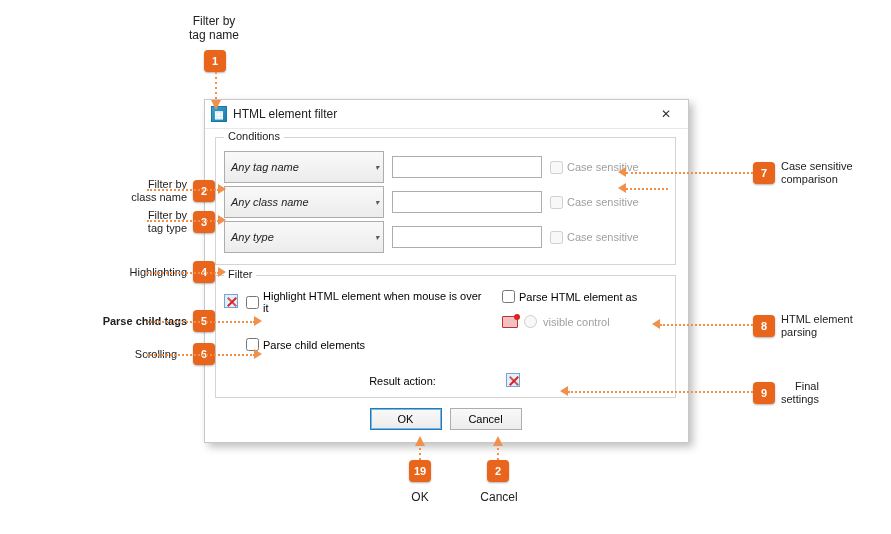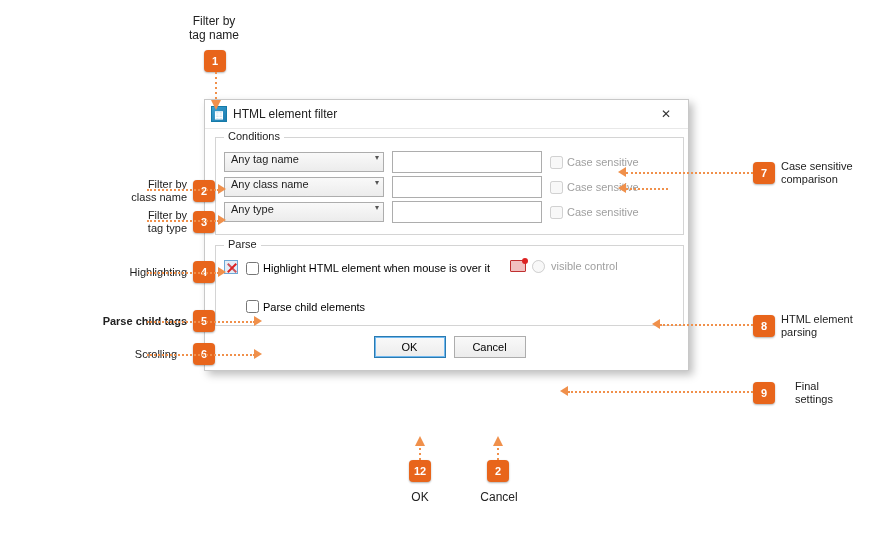--- a/index.html
+++ b/index.html
@@ -38,45 +38,46 @@
     color:#fff; font-weight:bold; font-size:10px;
   }
   .title-text { font-size:12px; color:#222; }
   .close-btn {
     width:32px; height:20px;
     display:flex; align-items:center; justify-content:center;
     color:#333; font-size:12px;
     cursor:pointer;
   }
   .body {
-    padding: 8px 4px 12px 10px;
+    padding: 8px 12px 12px 10px;
   }
   .groupbox {
     border:1px solid #d4d4d4;
     padding: 10px 8px 8px 8px;
     margin-bottom: 10px;
     position:relative;
   }
   .groupbox-title {
     position:absolute;
     top:-8px; left:8px;
     background:#fff; padding:0 4px;
     font-size:11px; color:#222;
   }
   .cond-row {
     display:flex; align-items:center; gap:8px; margin:3px 0;
   }
   .select {
-    width:160px; height:20px;
+    width:160px; height:32px;
     border:1px solid #adadad;
     background: linear-gradient(#f9f9f9,#ececec);
-    display:flex; justify-content:space-between;
+    display:flex; align-items:center; justify-content:space-between;
     padding:0 4px 0 6px;
     font-size:11px; color:#222;
     cursor:pointer;
+    font-style:italic;
   }
   .select .chev { font-size:8px; color:#555; }
   .textinput {
     width:150px; height:22px;
     border:1px solid #adadad;
     background:#fff;
     padding:0 4px;
     font-size:11px;
   }
   .chk {
@@ -118,22 +119,22 @@
     width:16px; height:12px; display:inline-block;
     position:relative;
   }
   .ic-visible { background:#f2c0c0; border:1px solid #c03030; border-radius:1px; }
   .ic-visible::after { content:""; position:absolute; right:-3px; top:-3px; width:6px;height:6px;background:#d22;border-radius:50%; }
   .ic-invisible { background:repeating-linear-gradient(45deg,#bbb,#bbb 2px,#eee 2px,#eee 4px); border:1px dashed #999; }
   .ic-subwindow { border:1px solid #2a6fd0; }
   .ic-subwindow::before { content:""; position:absolute; left:1px; top:1px; width:6px;height:4px;background:#2a6fd0; }
   .ic-subwindow::after { content:""; position:absolute; right:-3px; bottom:-3px; width:7px;height:5px;border:1px solid #2a6fd0; background:#fff; }
   .radio-row {
-    display:flex; align-items:flex-start; gap:6px;
-    margin:4px 0; color:#a0a0a0; font-size:11px;
+    display:flex; align-items:center; gap:6px;
+    margin:12px 0; color:#a0a0a0; font-size:11px;
   }
   .radio-row input { margin:0; }
   .result-row {
     display:flex; align-items:center; justify-content:center;
     gap:70px; margin-top:18px; font-size:11px;
   }
   .buttons {
     display:flex; justify-content:center; gap:8px;
     margin-top:6px;
   }
@@ -215,47 +216,59 @@
         </div>
         <input class="textinput" type="text" value="" style="">
         <label class="chk disabled">
           <input type="checkbox" disabled="" style="">
           <span>Case sensitive</span>
         </label>
       </div>
     </div>
 
     <div class="groupbox">
-      <div class="groupbox-title">Parse</div>
+      <div class="groupbox-title">Filter</div>
       <div class="action-grid">
         <div class="action-left">
           <div class="action-row">
             <span class="x-icon">
                 <span class="blue"></span>
               </span>
             <label class="chk">
               <input type="checkbox" style="">
               <span>Highlight HTML element when mouse is over it</span>
             </label>
           </div>
           <div class="action-row" style="margin-top:24px;">
             <span style="width:16px;"></span>
             <label class="chk">
               <input type="checkbox" style="">
               <span>Parse child elements</span>
             </label>
           </div>
         </div>
         <div class="action-right">
+          <div class="action-row">
+            <label class="chk">
+              <input type="checkbox" style="">
+              <span>Parse HTML element as</span>
+            </label>
+          </div>
           <div class="radio-row">
             <span class="small-icon ic-visible"></span>
             <input type="radio" name="pa" disabled="" style="">
             <span>visible control</span>
           </div>
         </div>
+      </div>
+      <div class="result-row">
+        <span>Result action:</span>
+        <span class="x-icon">
+            <span class="blue"></span>
+          </span>
       </div>
     </div>
 
     <div class="buttons">
       <div class="btn default">OK</div>
       <div class="btn">Cancel</div>
     </div>
   </div>
 </div>
 
@@ -333,29 +346,29 @@
   <span style="white-space:pre-line; margin-left:6px;">HTML element
 parsing</span>
 </div>
 <div class="dots" style="position:absolute; left:660px; top:324px; width:93px;"></div>
 <svg class="arrow" style="left:652px; top:319px;">
     <polygon points="8,0 8,10 0,5" fill="#f0904b"></polygon>
   </svg>
 
 <div class="callout right-side" style="left:753px; top:380px;">
   <div class="badge">9</div>
-  <span style="white-space:pre-line; margin-left:20px;">Final
+  <span style="white-space:pre-line; margin-left:6px;text-align:right;">Final
 settings</span>
 </div>
 <div class="dots" style="position:absolute; left:568px; top:391px; width:185px;"></div>
 <svg class="arrow" style="left:560px; top:386px;">
     <polygon points="8,0 8,10 0,5" fill="#f0904b"></polygon>
   </svg>
 
-<div class="badge" style="position:absolute; left:409px; top:460px;">12</div>
+<div class="badge" style="position:absolute; left:409px; top:460px;">19</div>
 <svg class="arrow" style="left:418px; top:436px; width:10px; height:24px;">
   <line x1="2" y1="24" x2="2" y2="8" stroke="#f0904b" stroke-width="2" stroke-dasharray="2,3"></line>
   <polygon points="2,0 -3,10 7,10" fill="#f0904b"></polygon>
 </svg>
 <div class="caption" style="left:395px; top:490px; width:50px;">OK</div>
 
 <div class="badge" style="position:absolute; left:487px; top:460px;">2</div>
 <svg class="arrow" style="left:496px; top:436px; width:10px; height:24px;">
   <line x1="2" y1="24" x2="2" y2="8" stroke="#f0904b" stroke-width="2" stroke-dasharray="2,3"></line>
   <polygon points="2,0 -3,10 7,10" fill="#f0904b"></polygon>

